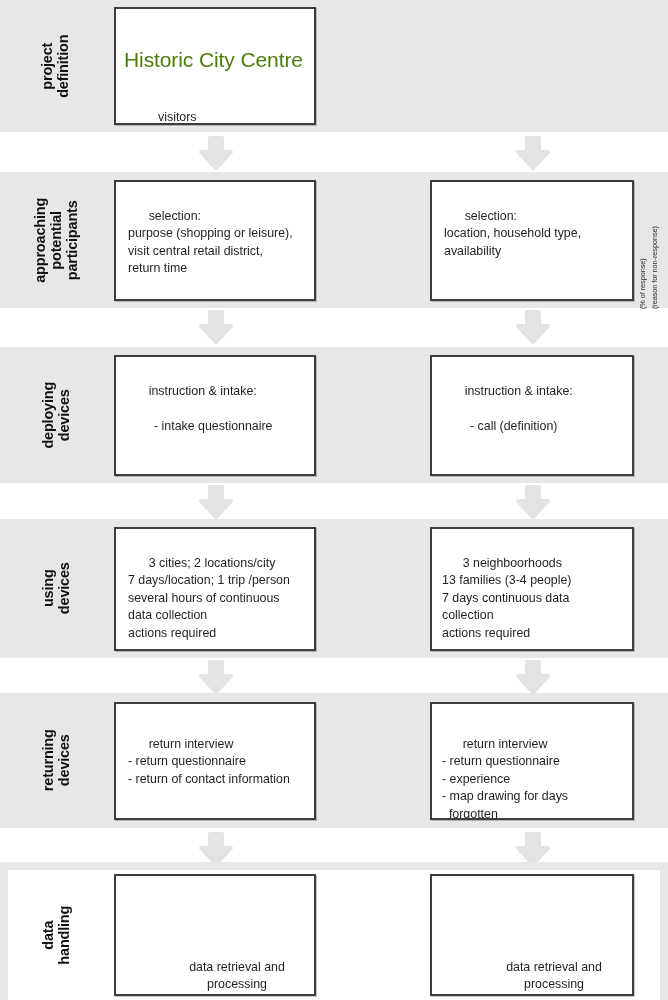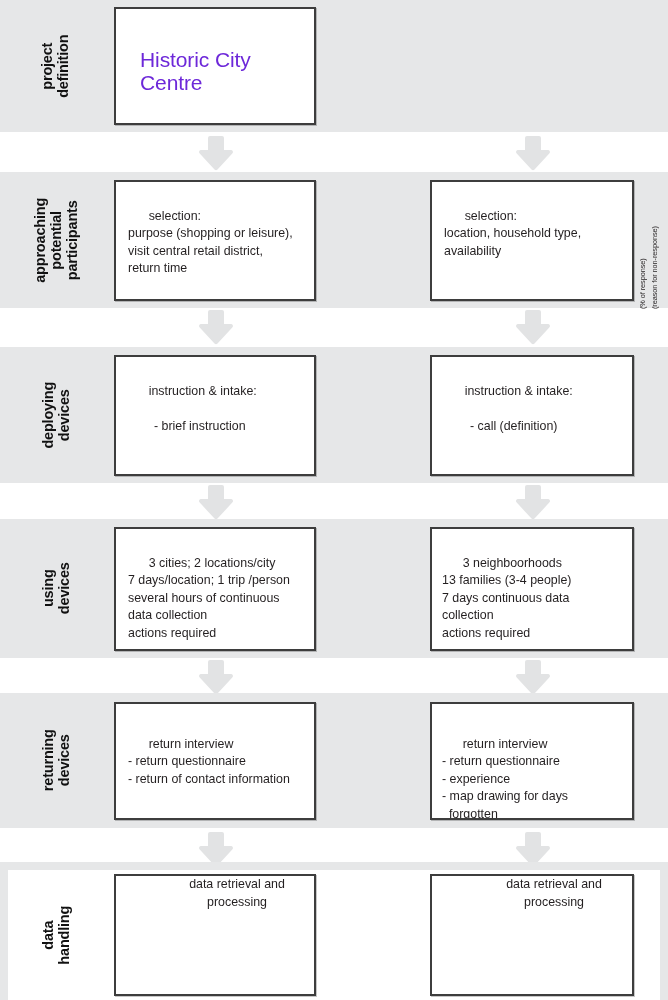--- a/index.html
+++ b/index.html
@@ -71,35 +71,35 @@
   .box-inner {
     padding: 8px 10px 8px 12px;
     font-size: 12.4px;
     line-height: 1.42;
     color: #231f20;
     white-space: pre-wrap;
   }
   .box-title {
     font-size: 21px;
     line-height: 1.08;
-    color: #6d28d9;
-    margin: 1px 0 2px 16px;
+    color: #4d7c0f;
+    margin: 1px 0 2px 0;
     letter-spacing: -0.1px;
   }
   .box-sub {
     font-size: 12.4px;
     line-height: 1.44;
     color: #231f20;
     padding-left: 34px;
     white-space: pre-wrap;
   }
   .box.center .box-inner {
     height: 100%;
     display: flex;
-    align-items: flex-start;
+    align-items: flex-end;
     justify-content: center;
     padding: 0 21px;
     text-align: center;
     margin-left: 44px;
   }
 
   .indent-1 { padding-left: 26px; display: block; }
   .blockgap { display: block; height: 10px; }
 
   
@@ -206,21 +206,20 @@
       <div class="rot">
         <span>deploying</span>
         <span class="l2">devices</span>
       </div>
     </div>
   </div>
 
   <div class="box" style="left:114px; top:355px; width:202px; height:121px;">
     <div class="box-inner">
       <span>instruction &amp; intake:</span>
-      <span class="indent-1">- brief instruction</span>
       <span class="indent-1">- intake questionnaire</span>
     </div>
   </div>
 
   <div class="box" style="left:430px; top:355px; width:204px; height:121px;">
     <div class="box-inner">
       <span>instruction &amp; intake:</span>
       <span class="indent-1">- call (definition)</span>
       <span class="indent-1">- intake interview</span>
       

